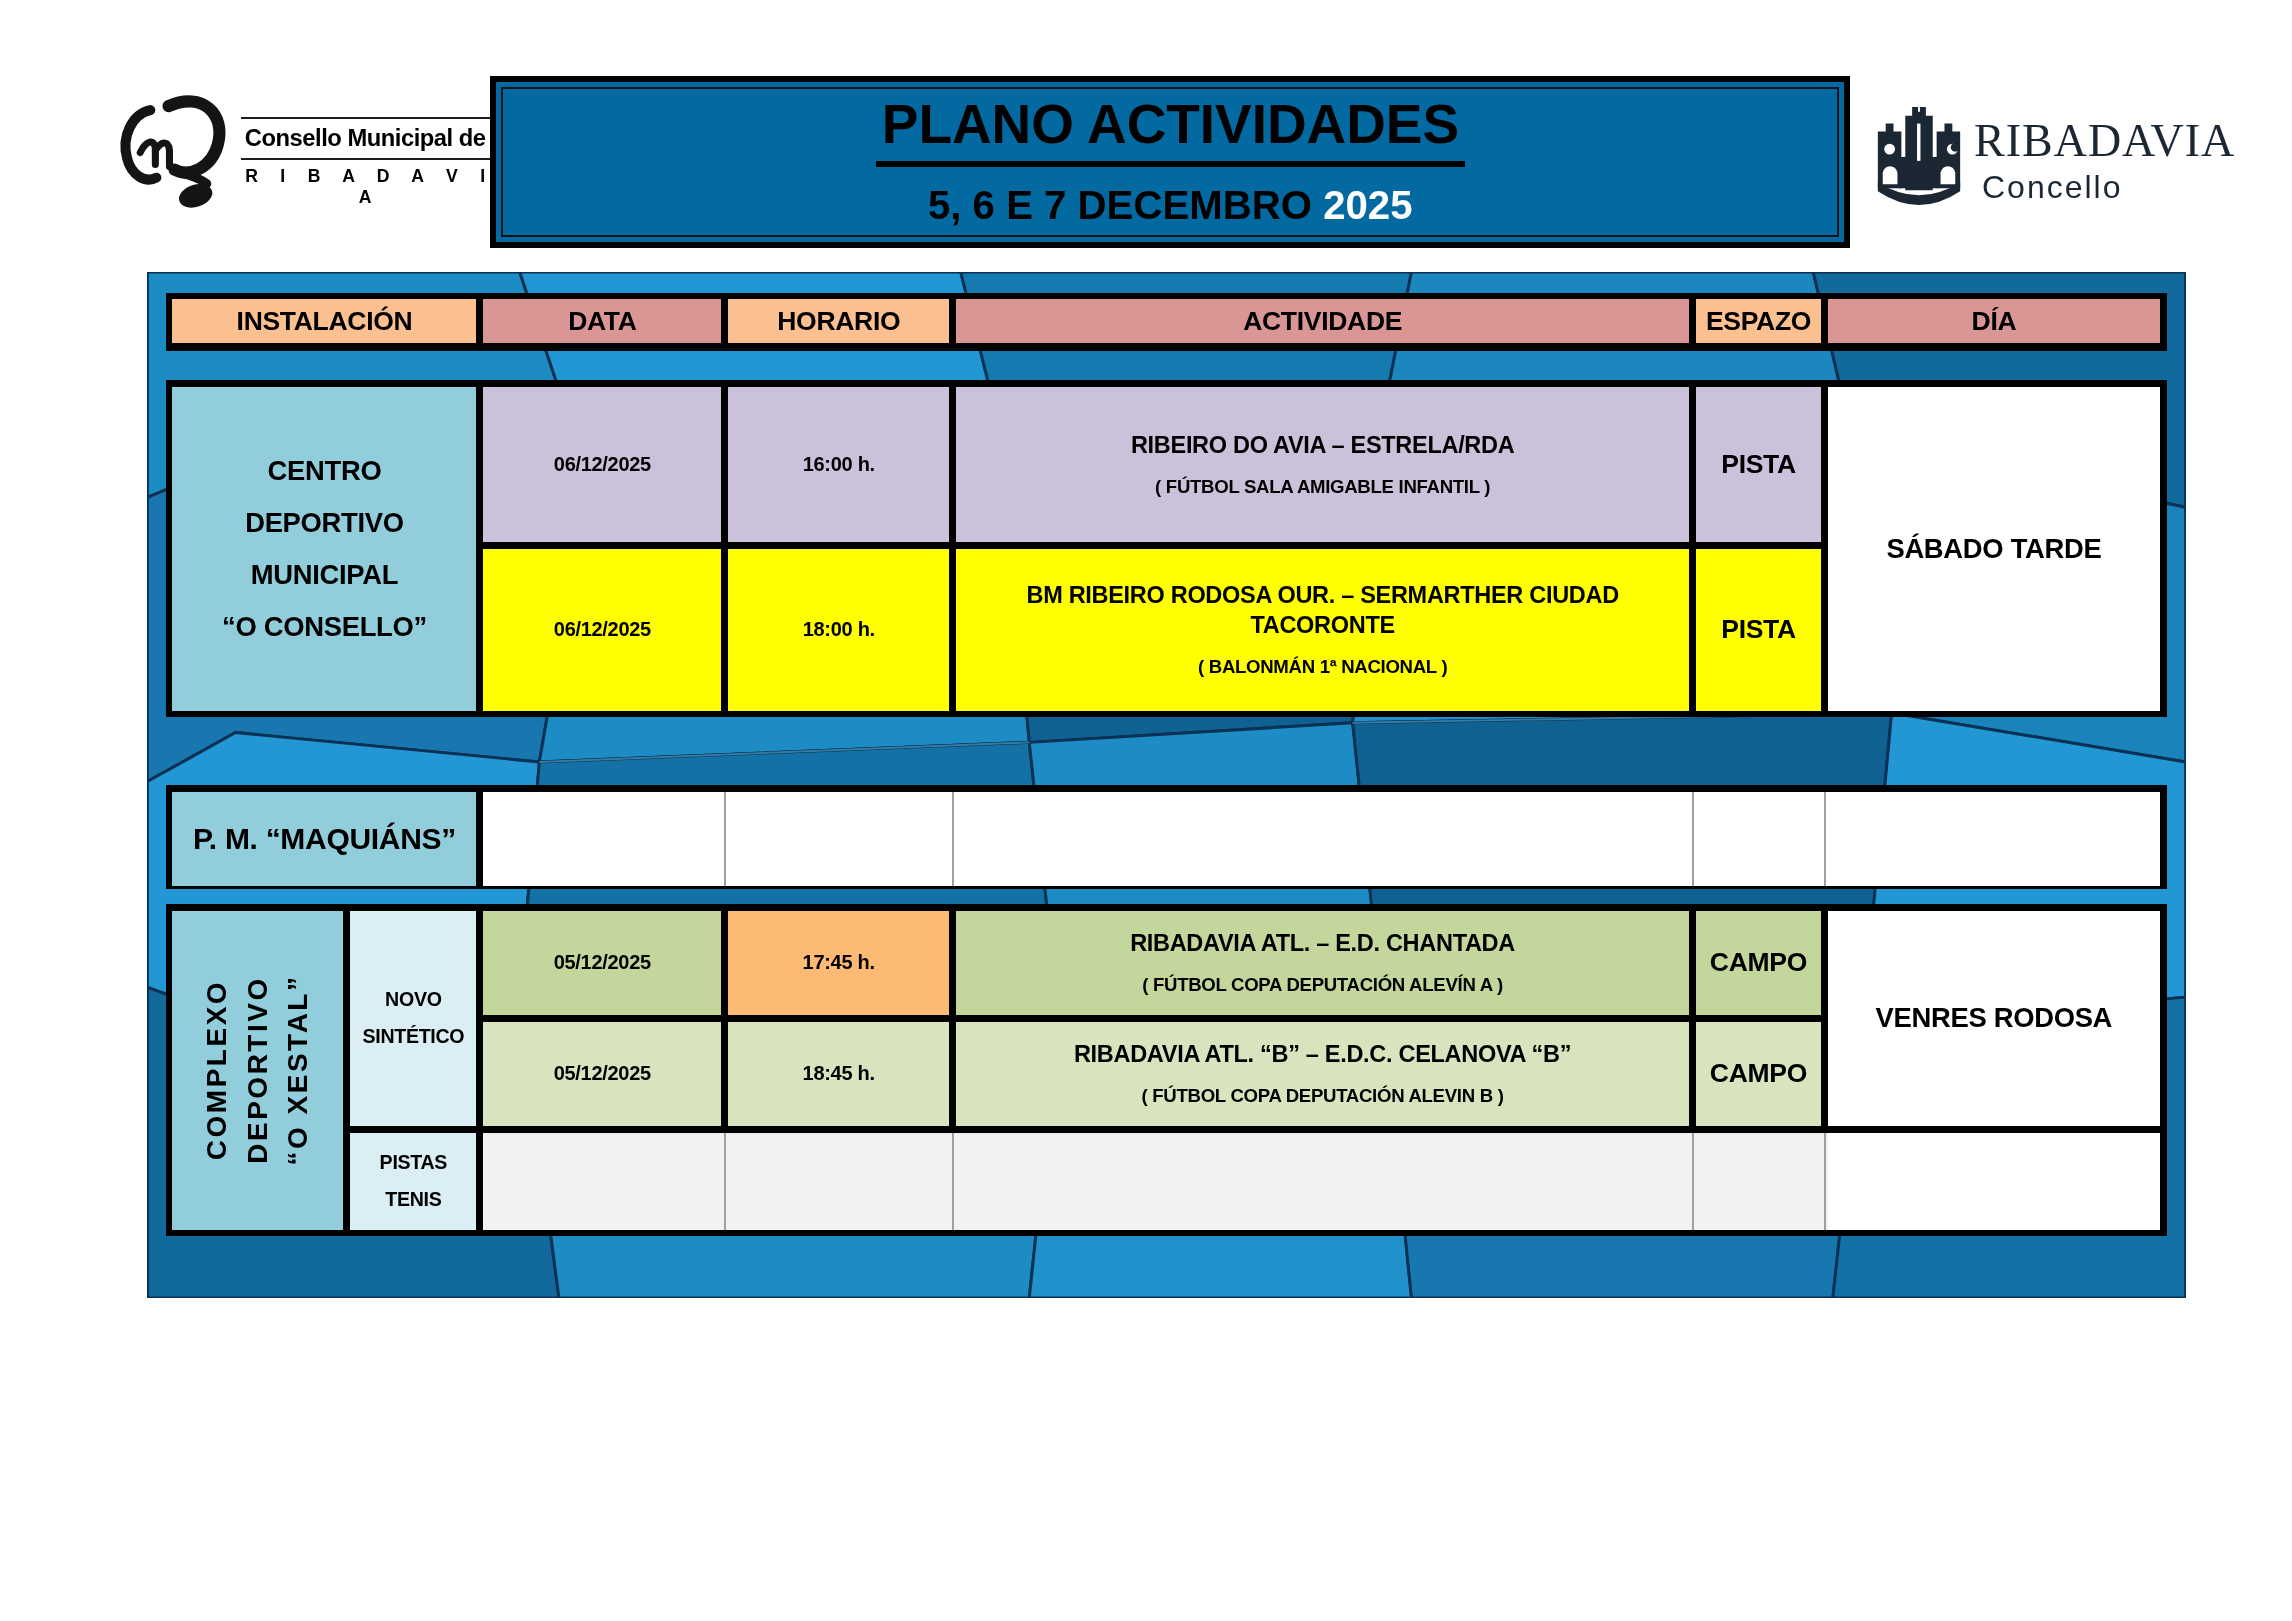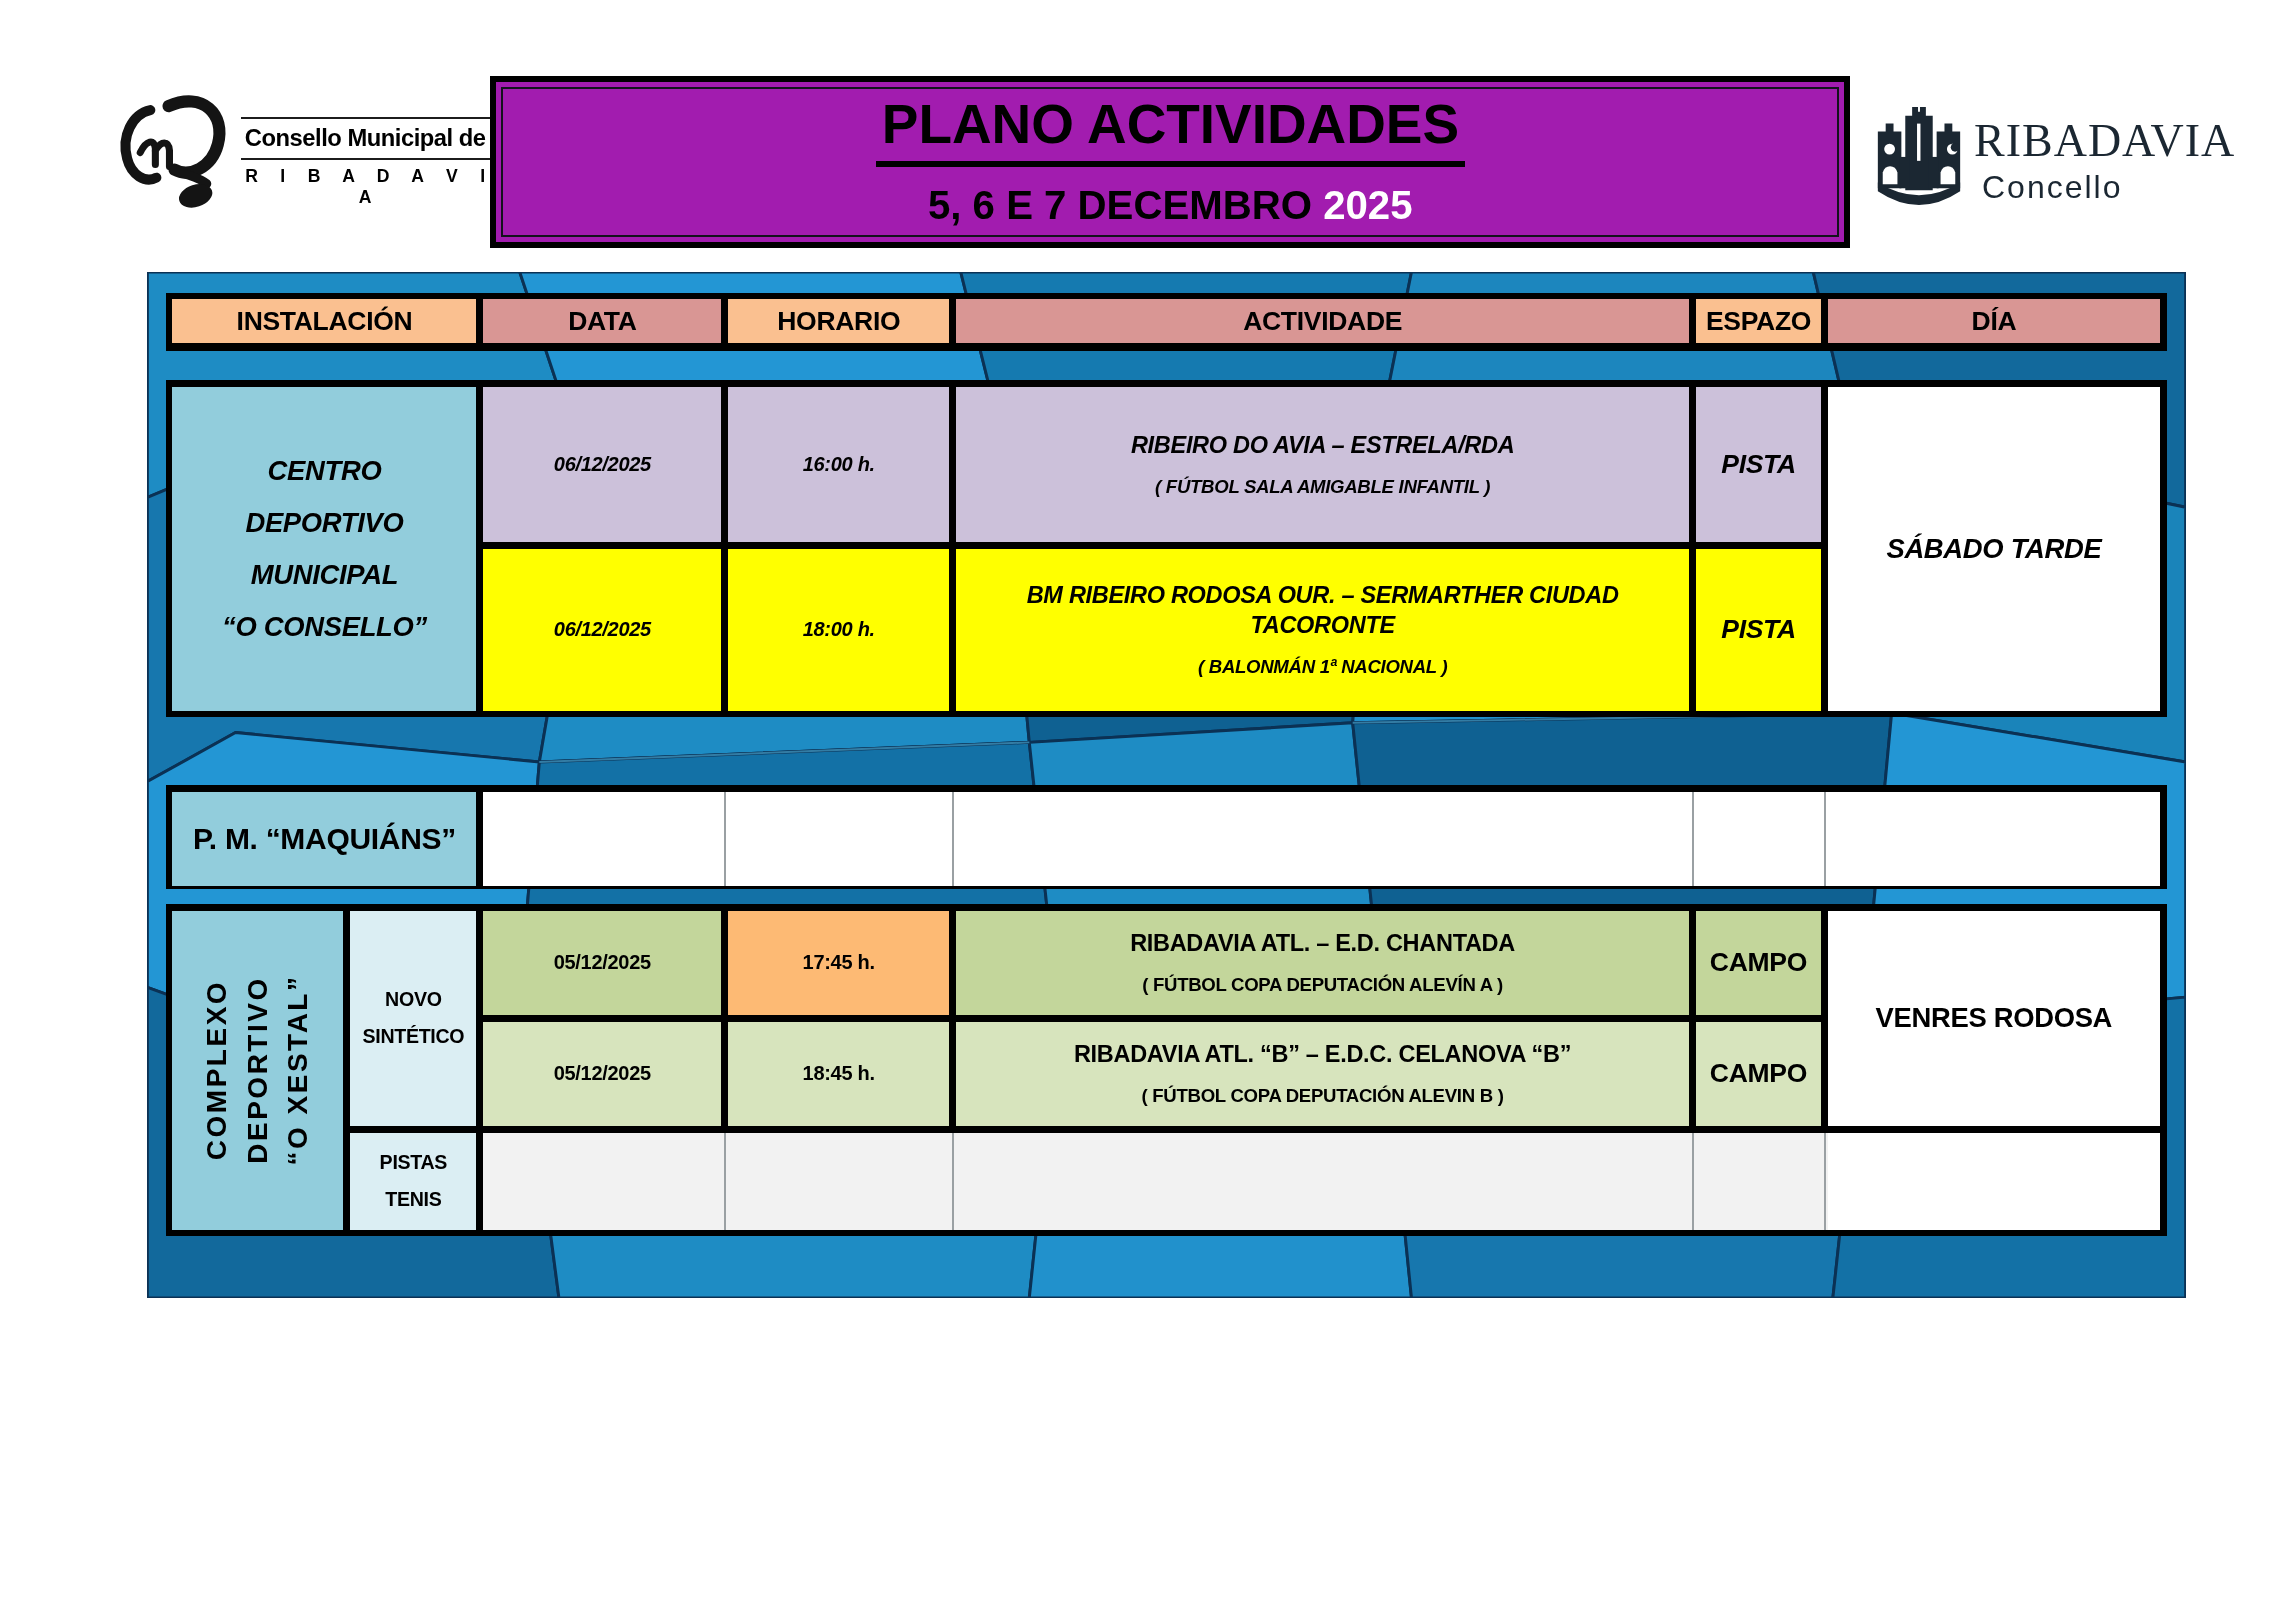--- a/index.html
+++ b/index.html
@@ -11,21 +11,21 @@
   
   .logo-left{position:absolute;left:116px;top:84px;width:372px;height:157px;}
   .logo-left .mark{position:absolute;left:0;top:3.9px;}
   .logo-left .textblock{position:absolute;left:125px;top:33px;width:257px;text-align:center;}
   .logo-left .rule{height:2px;background:#1c1c1c;margin:0;}
   .logo-left .org{font-size:24.5px;font-weight:700;letter-spacing:-0.5px;padding:4.9px 0 5.9px 0;white-space:nowrap;transform:scaleX(.97);}
   .logo-left .city{font-size:17.6px;font-weight:700;letter-spacing:8.8px;padding-top:5.9px;}
 
   .title-box{
     position:absolute;left:490px;top:76px;width:1360px;height:172px;
-    background:#a21caf;border:6.9px solid #000;box-sizing:border-box;
+    background:#0369a1;border:6.9px solid #000;box-sizing:border-box;
     display:flex;flex-direction:column;align-items:center;justify-content:center;
   }
   .title-box .inner-line{position:absolute;left:4.9px;top:4.9px;right:4.9px;bottom:4.9px;border:2px solid #12121c;pointer-events:none;}
   .title-main{
     font-size:56px;font-weight:800;letter-spacing:0px;
     border-bottom:6.9px solid #000;padding:0 5.9px 6.9px 5.9px;line-height:1.05;
     transform:scaleX(.98);
   }
   .title-date{font-size:41px;font-weight:800;margin-top:14.7px;transform:scaleX(.98);}
   .title-date .y-white{color:#ffffff;}
@@ -57,21 +57,21 @@
   .sub-label{font-size:19.6px;line-height:1.5;gap:8px;}
   .thin-sep{position:absolute;top:0;bottom:0;width:2px;background:#9aa0a3;}
   .v-wrap{overflow:visible;}
   .v-label{
     position:absolute;top:50%;left:50%;width:323px;
     transform:translate(-50%,-50%) rotate(-90deg);
     text-align:center;font-weight:700;font-size:28px;letter-spacing:2.5px;line-height:1.45;
   }
 
   #sec-header{left:18.6px;top:20.6px;width:2001px;height:58px;grid-template-columns:304px 238px 221px 733px 125px 332px;grid-template-rows:44px;}
-  #sec-consello{left:18.6px;top:108px;width:2001px;height:337px;grid-template-columns:304px 238px 221px 733px 125px 332px;grid-template-rows:155px 162px;font-style:italic;}
+  #sec-consello{left:18.6px;top:108px;width:2001px;height:337px;grid-template-columns:304px 238px 221px 733px 125px 332px;grid-template-rows:155px 162px;}
   #sec-maquians{left:18.6px;top:488px;width:2001px;height:104px;grid-template-columns:304px 1677px;grid-template-rows:94px;margin-top:25px;}
   #sec-xestal{left:18.6px;top:632px;width:2001px;height:332px;grid-template-columns:171px 126px 238px 221px 733px 125px 332px;grid-template-rows:104px 104px 97px;}
 </style>
 </head>
 <body>
 
 <div class="logo-left">
   <svg class="mark" width="116" height="131" viewBox="0 0 115 130">
     <g fill="none" stroke="#141414" stroke-linecap="round">
       <path d="M34,22 C16,26 5,48 11,70 C15,86 29,95 40,89" stroke-width="10"></path>

